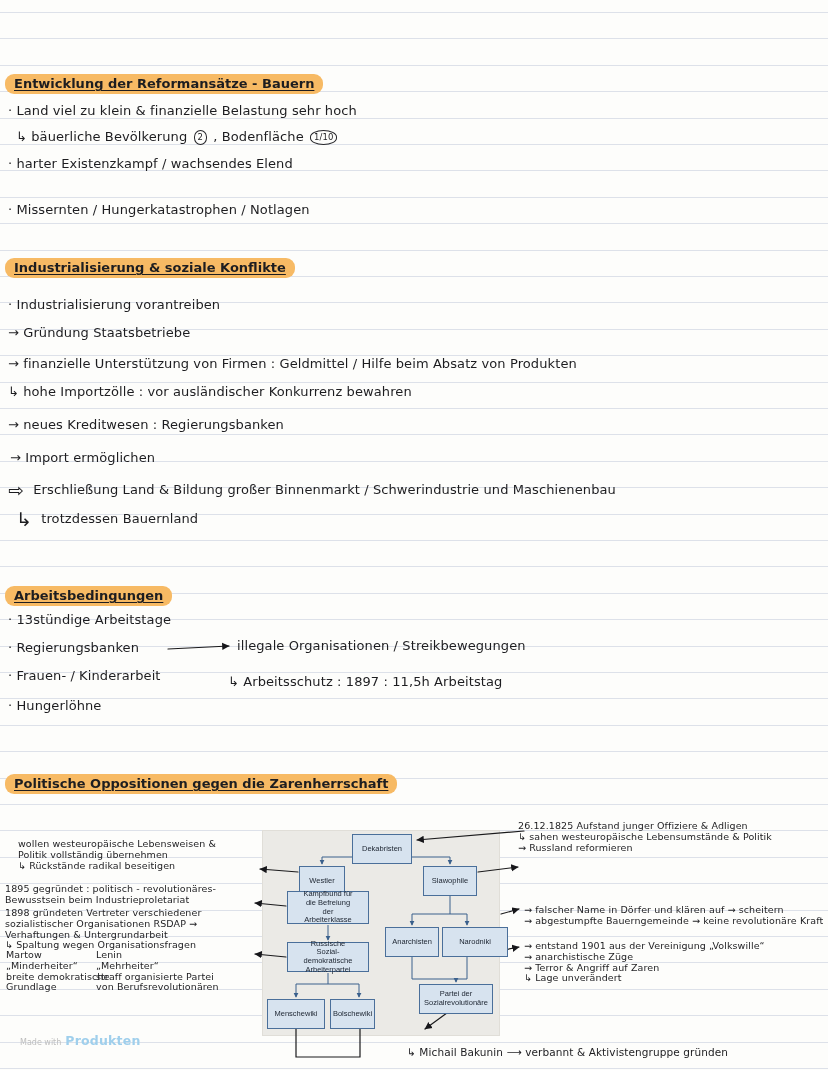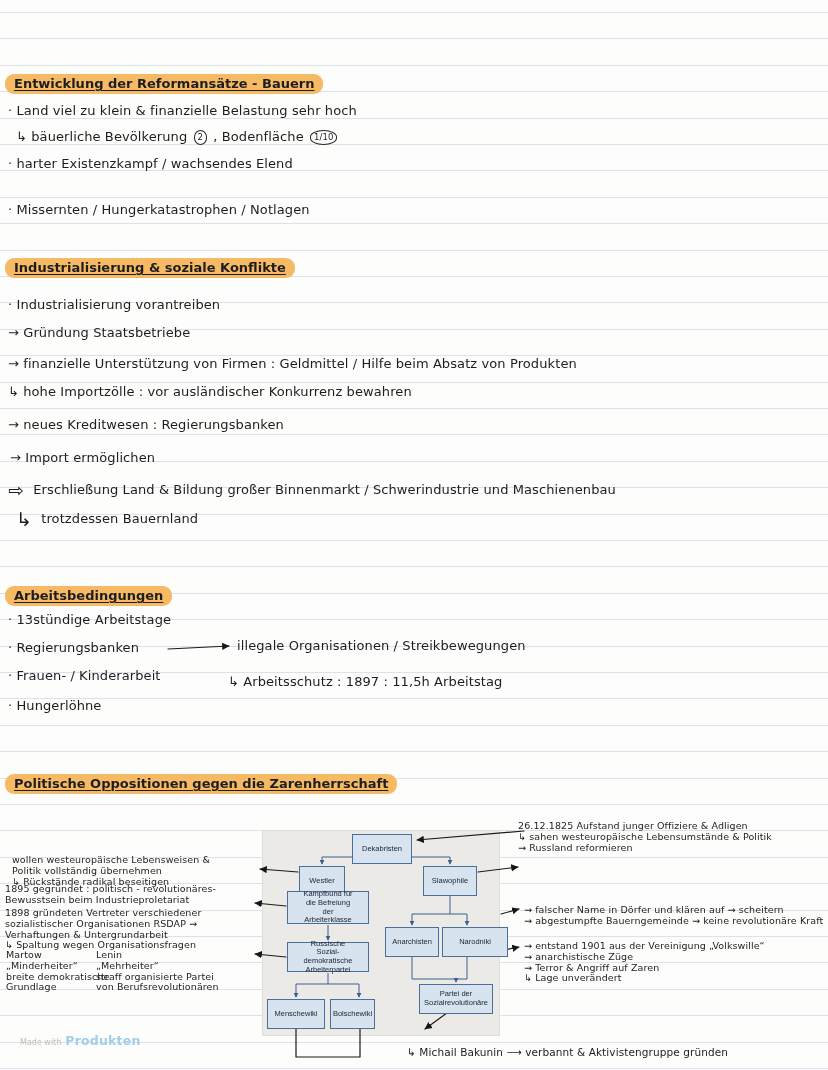--- a/index.html
+++ b/index.html
@@ -145,21 +145,21 @@
   <div class="dbox" style="left:423px; top:866px; width:54px; height:13px;">Slawophile</div>
   <div class="dbox" style="left:287px; top:891px; width:82px; height:33px;">Kampfbund für die Befreiung der Arbeiterklasse</div>
   <div class="dbox" style="left:385px; top:927px; width:54px; height:13px;">Anarchisten</div>
   <div class="dbox" style="left:442px; top:927px; width:66px; height:13px;">Narodniki</div>
   <div class="dbox" style="left:287px; top:942px; width:82px; height:30px;">Russische Sozial-demokratische Arbeiterpartei</div>
   <div class="dbox" style="left:267px; top:999px; width:58px; height:14px;">Menschewiki</div>
   <div class="dbox" style="left:330px; top:999px; width:45px; height:14px;">Bolschewiki</div>
   <div class="dbox" style="left:419px; top:984px; width:74px; height:25px;">Partei der
 Sozialrevolutionäre</div>
 
-  <div class="note" style="left:12px; top:839px;margin-top:16px;">wollen westeuropäische Lebensweisen &amp;
+  <div class="note" style="left:18px; top:839px;">wollen westeuropäische Lebensweisen &amp;
 Politik vollständig übernehmen
 ↳ Rückstände radikal beseitigen</div>
   <div class="note" style="left:5px; top:884px;">1895 gegründet : politisch - revolutionäres-
 Bewusstsein beim Industrieproletariat</div>
   <div class="note" style="left:5px; top:908px;">1898 gründeten Vertreter verschiedener
 sozialistischer Organisationen RSDAP →
 Verhaftungen &amp; Untergrundarbeit
 ↳ Spaltung wegen Organisationsfragen</div>
   <div class="note" style="left:6px; top:950px;">Martow
 „Minderheiter“

